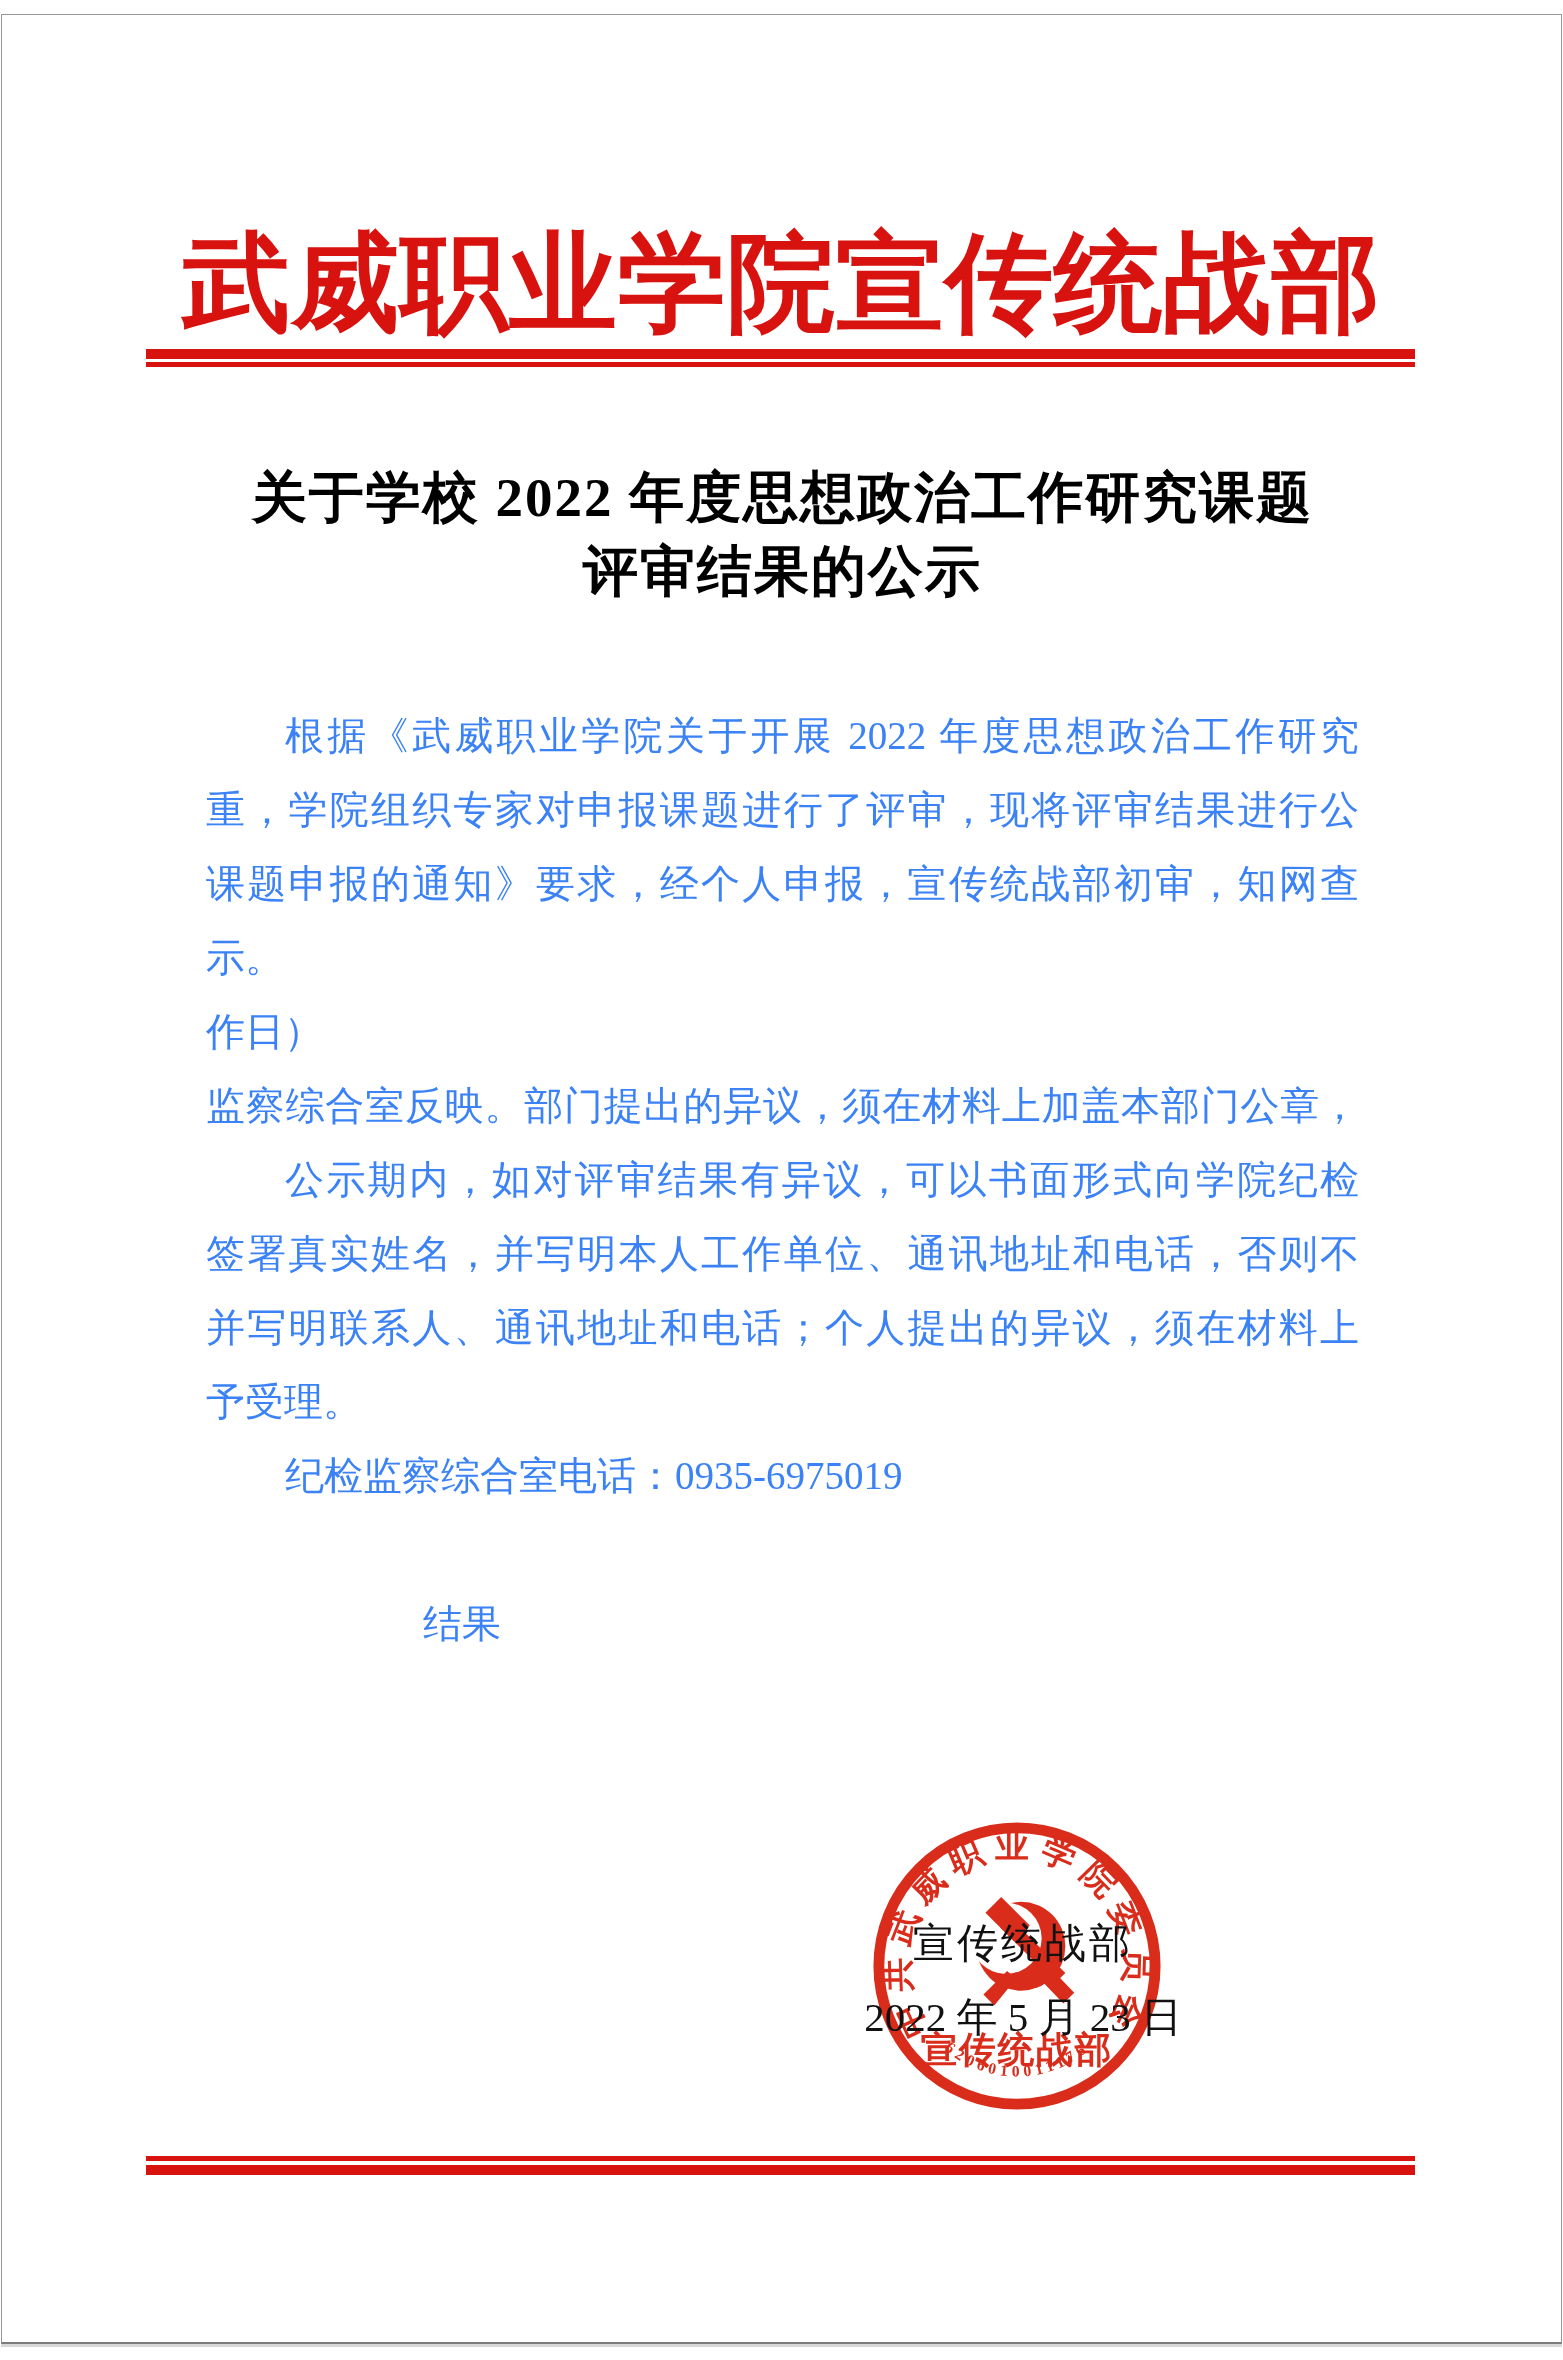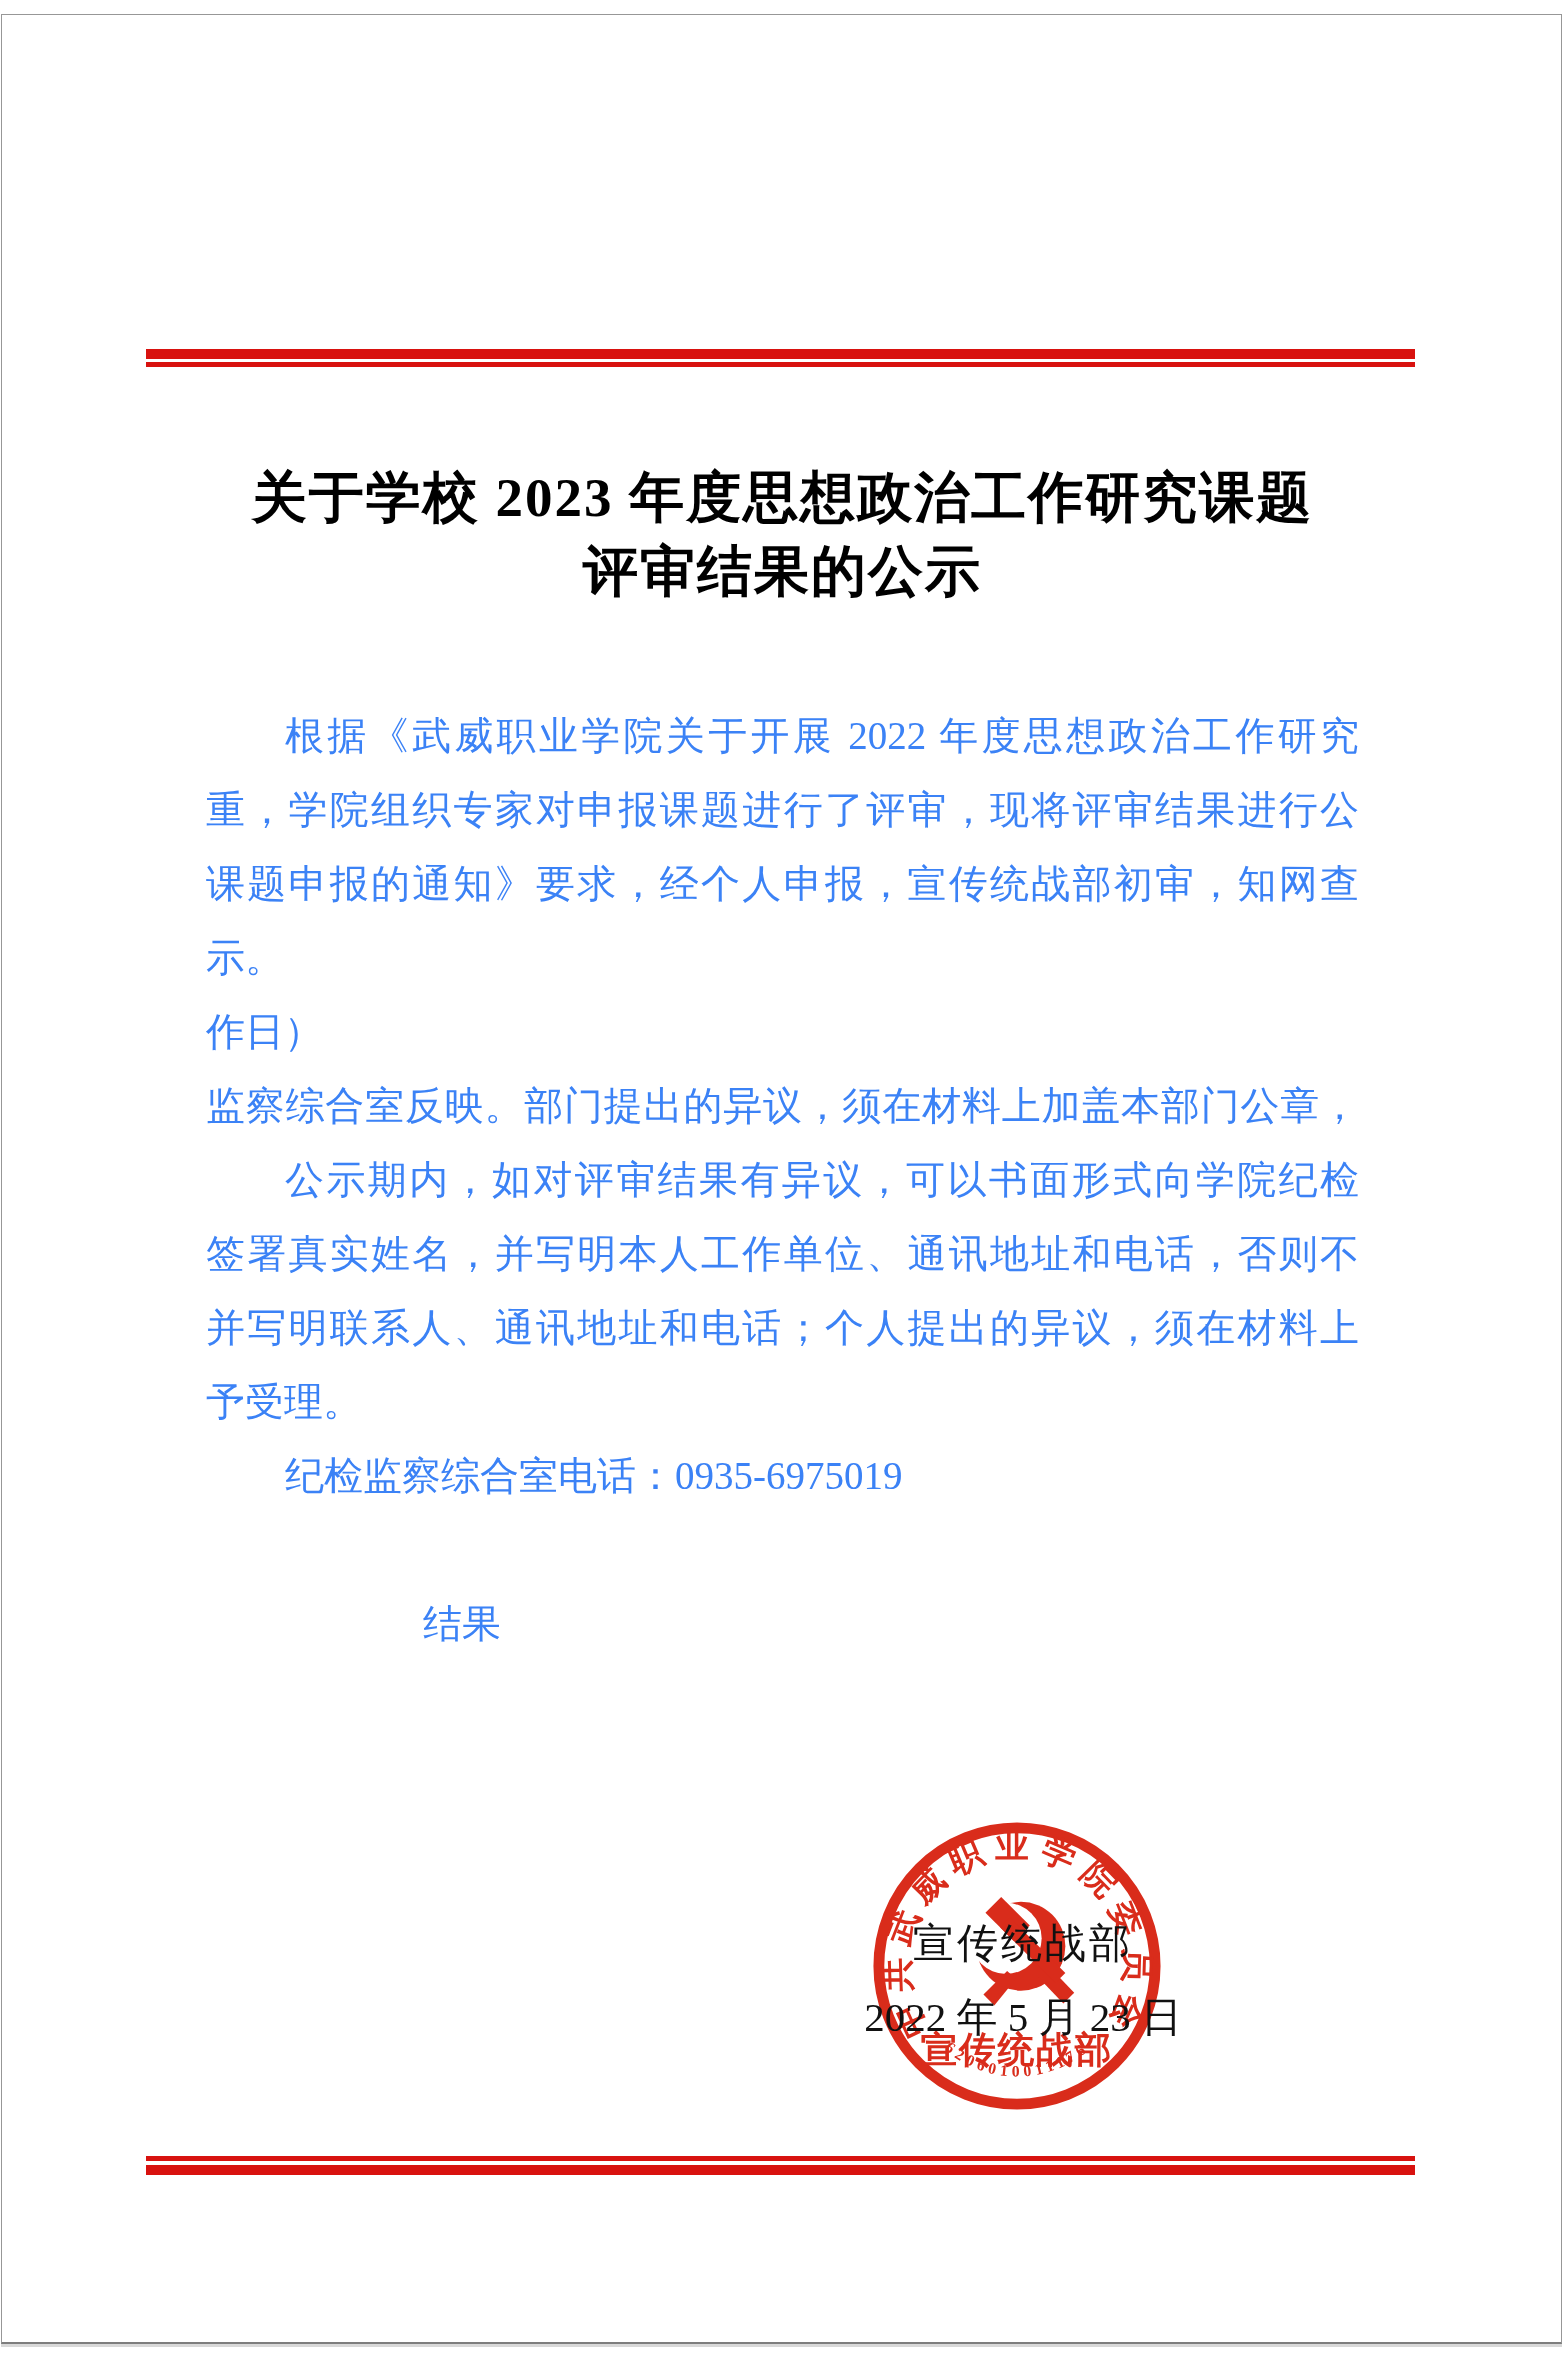--- a/index.html
+++ b/index.html
@@ -49,26 +49,27 @@
   .signature .dept{letter-spacing:3px;white-space:nowrap;}
   .signature .date{letter-spacing:0;white-space:nowrap;text-align:center;}
   .seal{position:absolute;left:867px;top:1803px;width:296px;height:296px;z-index:2;}
   .seal text{font-family:"Liberation Serif","DejaVu Serif",serif;}
 </style>
 </head>
 <body>
 
 <div class="page">
 
+  <div class="letterhead">武威职业学院宣传统战部</div>
 
   <div class="rule rule-top-thick"></div>
   <div class="rule rule-top-thin"></div>
 
   <div class="doc-title">
-    <div>关于学校 2023 年度思想政治工作研究课题</div>
+    <div>关于学校 2022 年度思想政治工作研究课题</div>
     <div>评审结果的公示</div>
   </div>
 
   <div class="body-block">
     <div class="bln j i2">根据《武威职业学院关于开展 2022 年度思想政治工作研究</div>
     <div class="bln j">重，学院组织专家对申报课题进行了评审，现将评审结果进行公</div>
     <div class="bln j">课题申报的通知》要求，经个人申报，宣传统战部初审，知网查</div>
     <div class="bln">示。</div>
     <div class="bln">作日）</div>
     <div class="bln j">监察综合室反映。部门提出的异议，须在材料上加盖本部门公章，</div>

